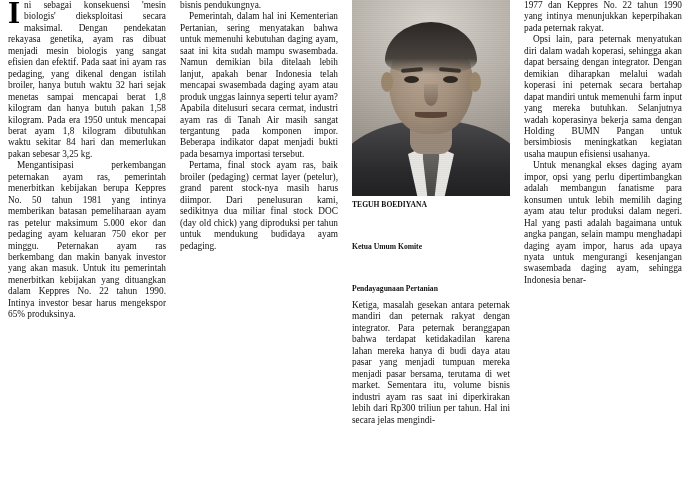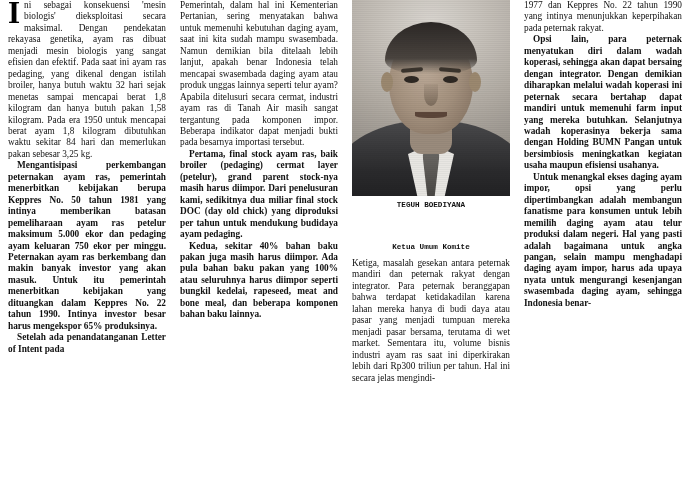--- a/index.html
+++ b/index.html
@@ -37,21 +37,20 @@
     font-size: 9.3px;
     line-height: 11.45px;
     text-align: justify;
     text-justify: inter-word;
     hyphens: auto;
     -webkit-hyphens: auto;
     color: #111;
   }
   .col .para + .para {
     text-indent: 9px;
-    font-weight: bold;
   }
   .para.noindent {
     text-indent: 0;
   }
   .dropcap-para {
     position: relative;
   }
   .dropcap {
     float: left;
     font-family: "Liberation Serif", serif;
@@ -189,22 +188,22 @@
     border-radius: 0 0 40% 40%;
   }
   .ph-grain {
     position: absolute;
     inset: 0;
     background-image:
       repeating-linear-gradient(0deg, rgba(0,0,0,0.035) 0 1px, rgba(255,255,255,0.02) 1px 2px);
     mix-blend-mode: multiply;
   }
   .caption {
-    text-align: center;
-    font-family: Liberation Mono, monospace;
+    text-align: left;
+    font-family: Liberation Serif, serif;
     font-size: 7.6px;
     line-height: 10px;
     font-weight: bold;
     color: #111;
     margin-top: 4px;
     margin-bottom: 6px;
   }
   .caption .cap-name {
     display: block;
   }
@@ -218,27 +217,26 @@
 <body>
 
 <div class="page">
   <div class="cols">
 
     <div class="col">
       <div class="para dropcap-para noindent">
         <span class="dropcap">I</span><span>ni sebagai konsekuensi 'mesin biologis' dieksploitasi secara maksimal. Dengan pendekatan rekayasa genetika, ayam ras dibuat menjadi mesin biologis yang sangat efisien dan efektif. Pada saat ini ayam ras pedaging, yang dikenal dengan istilah broiler, hanya butuh waktu 32 hari sejak menetas sampai mencapai berat 1,8 kilogram dan hanya butuh pakan 1,58 kilogram. Pada era 1950 untuk mencapai berat ayam 1,8 kilogram dibutuhkan waktu sekitar 84 hari dan memerlukan pakan sebesar 3,25 kg.</span>
       </div>
       <div class="para">Mengantisipasi perkembangan peternakan ayam ras, pemerintah menerbitkan kebijakan berupa Keppres No. 50 tahun 1981 yang intinya memberikan batasan pemeliharaan ayam ras petelur maksimum 5.000 ekor dan pedaging ayam keluaran 750 ekor per minggu. Peternakan ayam ras berkembang dan makin banyak investor yang akan masuk. Untuk itu pemerintah menerbitkan kebijakan yang dituangkan dalam Keppres No. 22 tahun 1990. Intinya investor besar harus mengekspor 65% produksinya.</div>
-      <div class="para">Setelah ada penandatanganan Letter of Intent pada</div>
-    </div>
-
-    <div class="col">
+    </div>
+
+    <div class="col">
+      <div class="para noindent">bisnis pendukungnya.</div>
       <div class="para">Pemerintah, dalam hal ini Kementerian Pertanian, sering menyatakan bahwa untuk memenuhi kebutuhan daging ayam, saat ini kita sudah mampu swasembada. Namun demikian bila ditelaah lebih lanjut, apakah benar Indonesia telah mencapai swasembada daging ayam atau produk unggas lainnya seperti telur ayam? Apabila ditelusuri secara cermat, industri ayam ras di Tanah Air masih sangat tergantung pada komponen impor. Beberapa indikator dapat menjadi bukti pada besarnya importasi tersebut.</div>
       <div class="para">Pertama, final stock ayam ras, baik broiler (pedaging) cermat layer (petelur), grand parent stock-nya masih harus diimpor. Dari penelusuran kami, sedikitnya dua miliar final stock DOC (day old chick) yang diproduksi per tahun untuk mendukung budidaya ayam pedaging.</div>
-      <div class="para">Kedua, sekitar 40% bahan baku pakan juga masih harus diimpor. Ada pula bahan baku pakan yang 100% atau seluruhnya harus diimpor seperti bungkil kedelai, rapeseed, meat and bone meal, dan beberapa komponen bahan baku lainnya.</div>
     </div>
 
     <div class="col">
       <div class="photo-wrap">
         <div class="photo">
           <div class="ph-bg"></div>
           <div class="ph-shoulders"></div>
           <div class="ph-shirt"></div>
           <div class="ph-tie"></div>
           <div class="ph-neck"></div>
@@ -250,20 +248,21 @@
           <div class="ph-brow-r"></div>
           <div class="ph-eye-l"></div>
           <div class="ph-eye-r"></div>
           <div class="ph-nose"></div>
           <div class="ph-mouth"></div>
           <div class="ph-grain"></div>
         </div>
         <div class="caption">
           <span class="cap-name">TEGUH BOEDIYANA</span>
           <span class="cap-role">Ketua Umum Komite</span>
+          <span class="cap-role">Pendayagunaan Pertanian</span>
         </div>
       </div>
       <div class="para">Ketiga, masalah gesekan antara peternak mandiri dan peternak rakyat dengan integrator. Para peternak beranggapan bahwa terdapat ketidakadilan karena lahan mereka hanya di budi daya atau pasar yang menjadi tumpuan mereka menjadi pasar bersama, terutama di wet market. Sementara itu, volume bisnis industri ayam ras saat ini diperkirakan lebih dari Rp300 triliun per tahun. Hal ini secara jelas mengindi-</div>
     </div>
 
     <div class="col">
       <div class="para noindent">1977 dan Keppres No. 22 tahun 1990 yang intinya menunjukkan keperpihakan pada peternak rakyat.</div>
       <div class="para">Opsi lain, para peternak menyatukan diri dalam wadah koperasi, sehingga akan dapat bersaing dengan integrator. Dengan demikian diharapkan melalui wadah koperasi ini peternak secara bertahap dapat mandiri untuk memenuhi farm input yang mereka butuhkan. Selanjutnya wadah koperasinya bekerja sama dengan Holding BUMN Pangan untuk bersimbiosis meningkatkan kegiatan usaha maupun efisiensi usahanya.</div>
       <div class="para">Untuk menangkal ekses daging ayam impor, opsi yang perlu dipertimbangkan adalah membangun fanatisme para konsumen untuk lebih memilih daging ayam atau telur produksi dalam negeri. Hal yang pasti adalah bagaimana untuk angka pangan, selain mampu menghadapi daging ayam impor, harus ada upaya nyata untuk mengurangi kesenjangan swasembada daging ayam, sehingga Indonesia benar-</div>
     </div>

